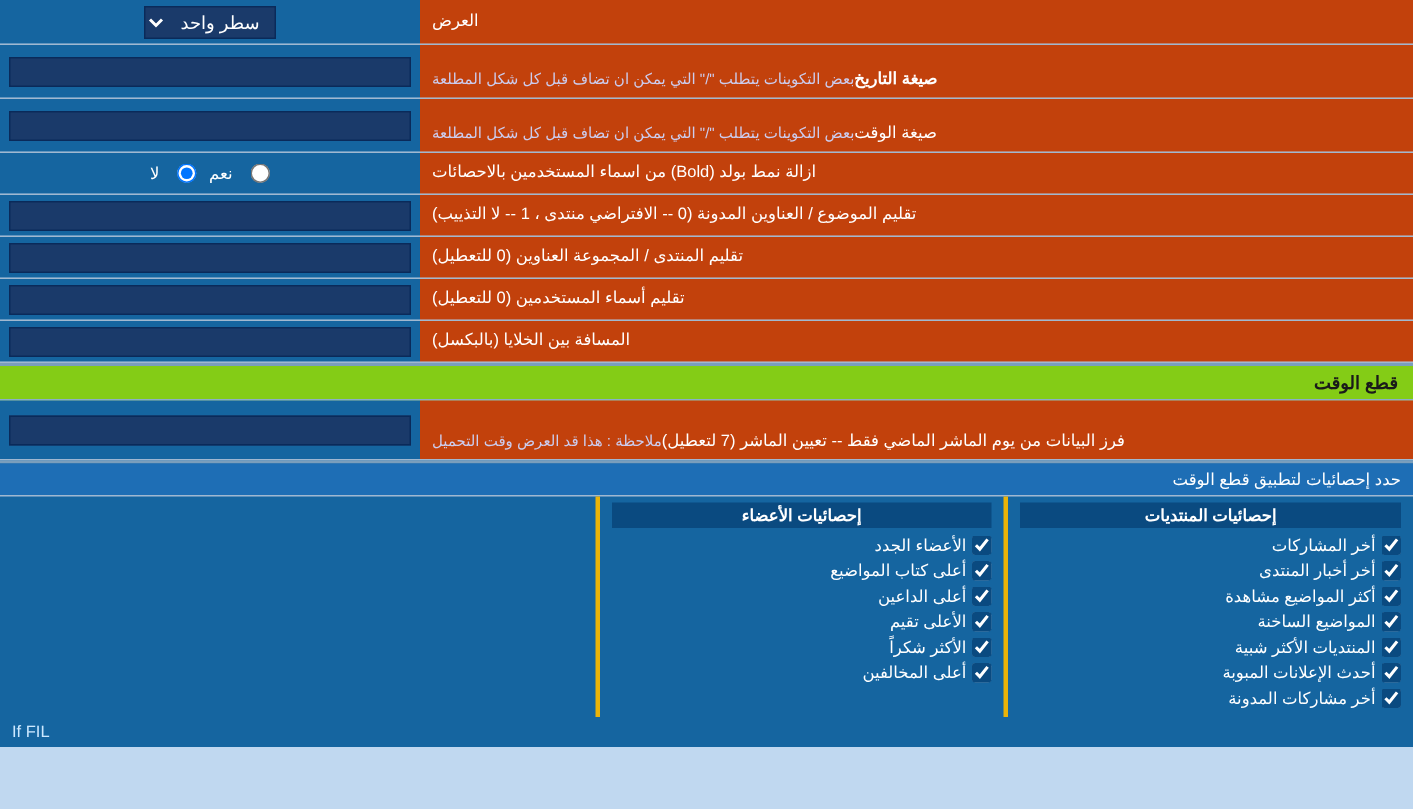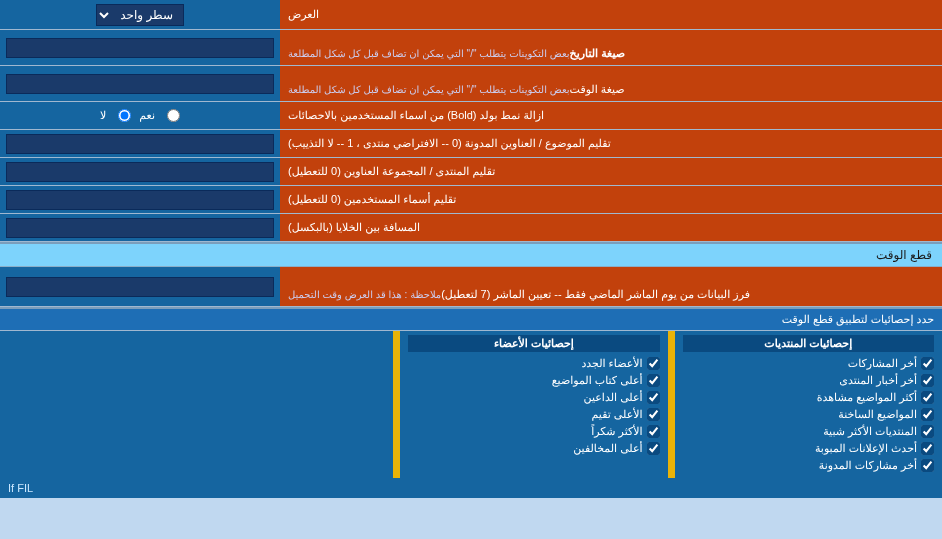--- a/index.html
+++ b/index.html
@@ -60,24 +60,24 @@
       background: #1a3a6a;
       border: 1px solid #0a2a5a;
       color: #fff;
       padding: 2px 6px;
       font-size: 12px;
       text-align: center;
       direction: ltr;
     }
 
     .section-header {
-      background: #7dd3fc;
+      background: #84cc16;
       color: #1a1a1a;
       padding: 4px 10px;
-      font-weight: normal;
+      font-weight: bold;
       font-size: 12px;
       text-align: right;
       border-bottom: 1px solid #8aaec8;
       border-top: 2px solid #7a9ebc;
     }
 
     
     .stats-section {
       background: #1565a0;
       border-top: 2px solid #7a9ebc;
@@ -93,21 +93,21 @@
     }
 
     .stats-columns {
       display: flex;
       direction: rtl;
     }
 
     .stats-col {
       flex: 1;
       padding: 4px 8px;
-      border-left: 7px solid #eab308;
+      border-left: 3px solid #eab308;
     }
 
     .stats-col:last-child {
       border-left: none;
     }
 
     .stats-col .col-header {
       background: #0a4a80;
       color: #fff;
       padding: 2px 6px;

